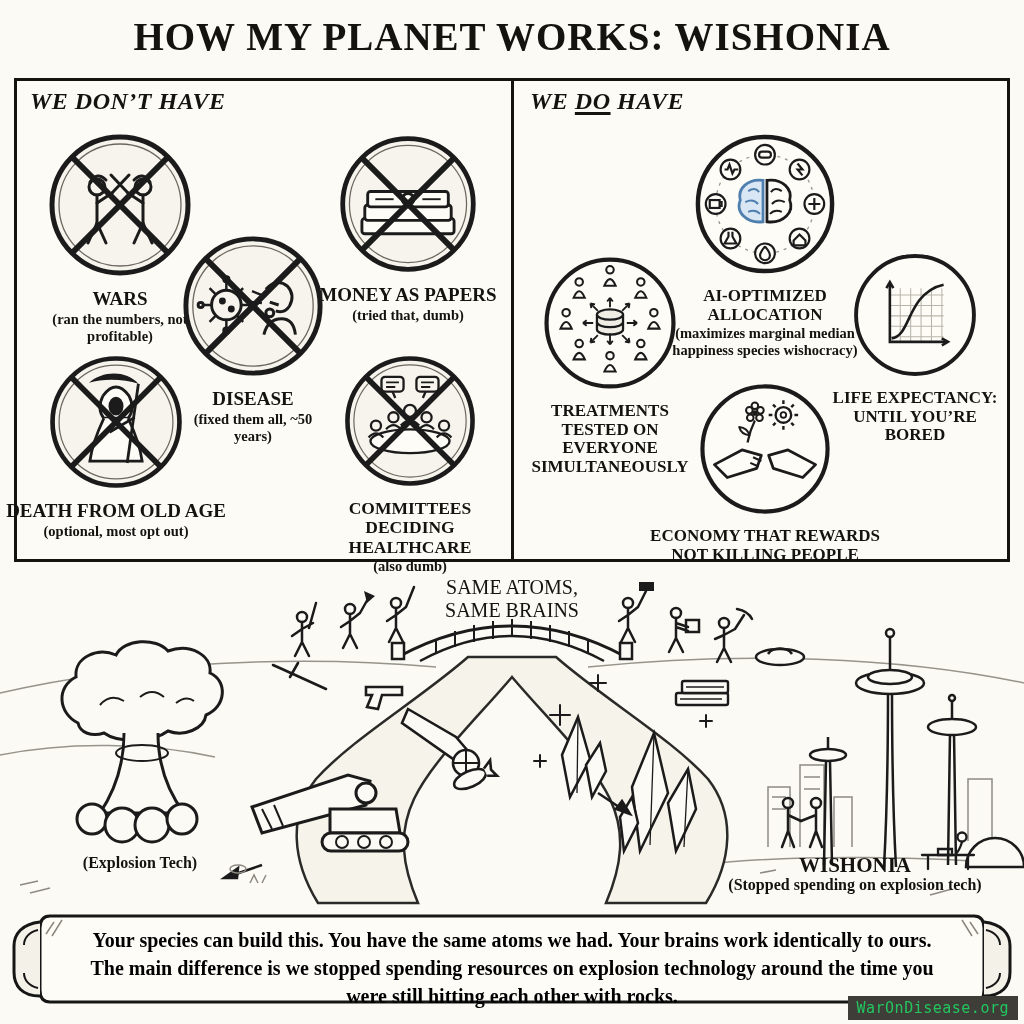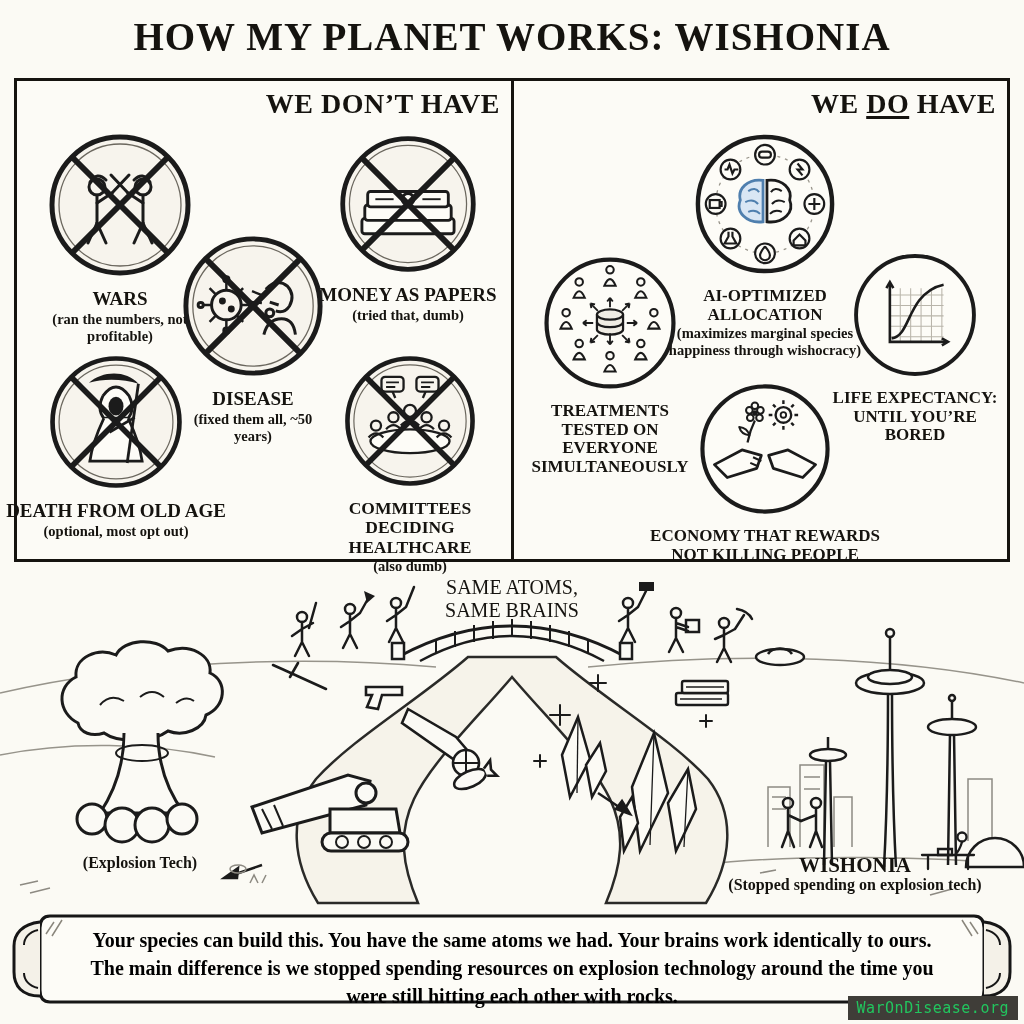--- a/index.html
+++ b/index.html
@@ -19,22 +19,22 @@
 
   .panels-box{
     position:absolute; left:14px; top:78px; width:996px; height:484px;
     border:3px solid #15130f; background:#fcfbf6;
   }
   .divider{
     position:absolute; left:511px; top:78px; width:3px; height:484px;
     background:#15130f;
   }
   .panel-heading{
-    position:absolute; text-align:right;
-    font-size:28px; font-weight:bold; letter-spacing:.5px;
+    position:absolute; text-align:left;
+    font-size:24px; font-weight:bold; letter-spacing:.5px;font-style:italic;
   }
   .ph-left{ left:30px; top:88px; width:470px; }
   .ph-right{ left:530px; top:88px; width:466px; }
   .underline{ text-decoration:underline; text-decoration-thickness:2.5px; text-underline-offset:3px; }
 
   .item{ position:absolute; text-align:center; }
   .icon-wrap{ margin:0 auto; }
   .item-label{ font-weight:bold; font-size:19px; line-height:1.1; margin-top:9px; }
   .item-sub{ font-weight:bold; font-size:14.5px; line-height:1.15; margin-top:1px; }
   .rp .item-label{ font-size:17px; }
@@ -244,21 +244,21 @@
             <path d="M38,103 v5 l-4,7 h12 l-4,-7 v-5" fill="none"></path>
           <circle cx="25" cy="75" r="10"></circle>
             <rect x="19" y="71" width="10" height="8" fill="none"></rect>
             <path d="M29,73 h2 v4 h-2" fill="none"></path>
           <circle cx="40" cy="40" r="10"></circle>
             <path d="M34,40 h3 l2,-5 l3,9 l2,-4 h4" fill="none"></path>
         </g>
       </svg>
     </div>
     <div class="item-label">AI-OPTIMIZED ALLOCATION</div>
-    <div class="item-sub ai-sub">(maximizes marginal species happiness through wishocracy)</div>
+    <div class="item-sub ai-sub">(maximizes marginal median happiness species wishocracy)</div>
   </div>
 
   <div class="item rp" style="left:517px; top:253px; width:186px;">
     <div class="icon-wrap" style="width:140px;height:140px;">
       <svg class="icon-svg" viewBox="0 0 150 150">
         <circle cx="75" cy="75" r="68" fill="#fdfcf7" stroke="#1b1b1b" stroke-width="4.5"></circle>
         <g stroke="#1b1b1b" stroke-width="2.4" fill="#f0ede4">
           <path d="M61,66 V82 A14,5.5 0 0 0 89,82 V66"></path>
           <ellipse cx="75" cy="66" rx="14" ry="5.5"></ellipse>
           <path d="M61,74 A14,5.5 0 0 0 89,74" fill="none"></path>

